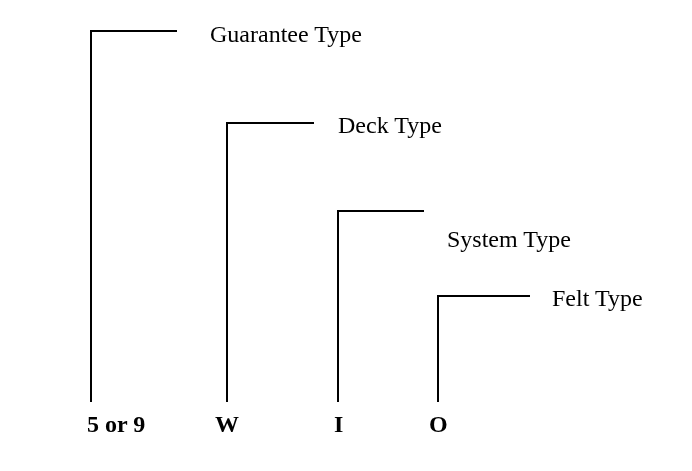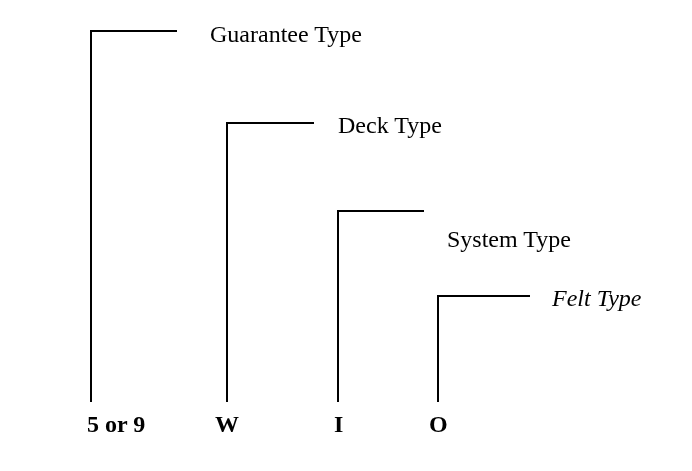--- a/index.html
+++ b/index.html
@@ -29,21 +29,21 @@
 
   .type-label {
     position: absolute;
     font-size: 24px;
     color: #000000;
     white-space: nowrap;
   }
   .l1 { left: 210px; top: 21px;  }
   .l2 { left: 338px; top: 112px; }
   .l3 { left: 447px; top: 213px; margin-top: 13px; }
-  .l4 { left: 552px; top: 285px; font-style: italic; }
+  .l4 { left: 552px; top: 285px; }
 
   .code-label {
     position: absolute;
     top: 411px;
     font-size: 24px;
     font-weight: bold;
     color: #000000;
     white-space: nowrap;
   }
   .k1 { left: 87px;  }

